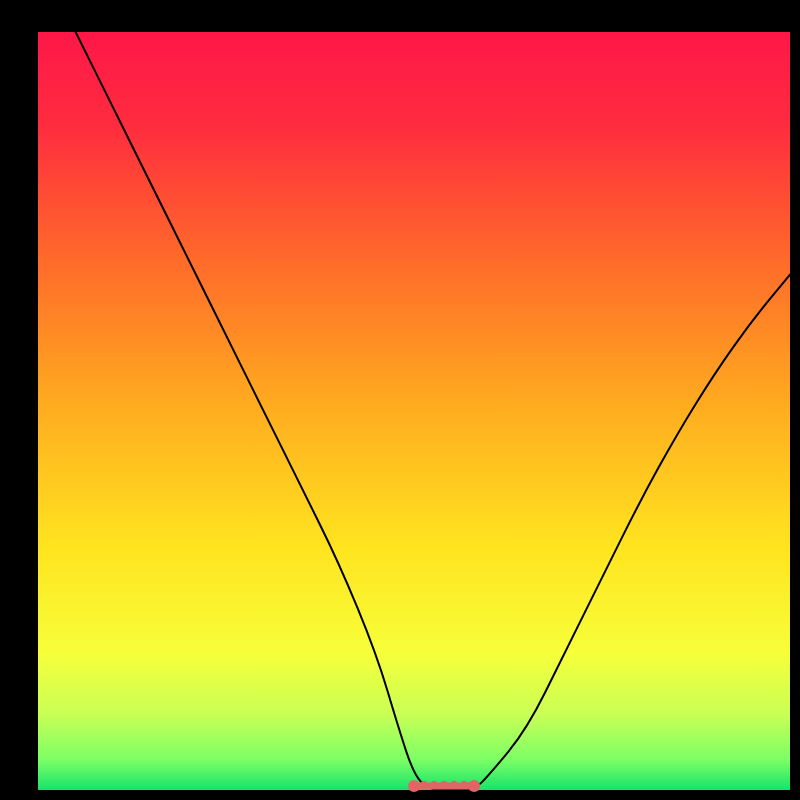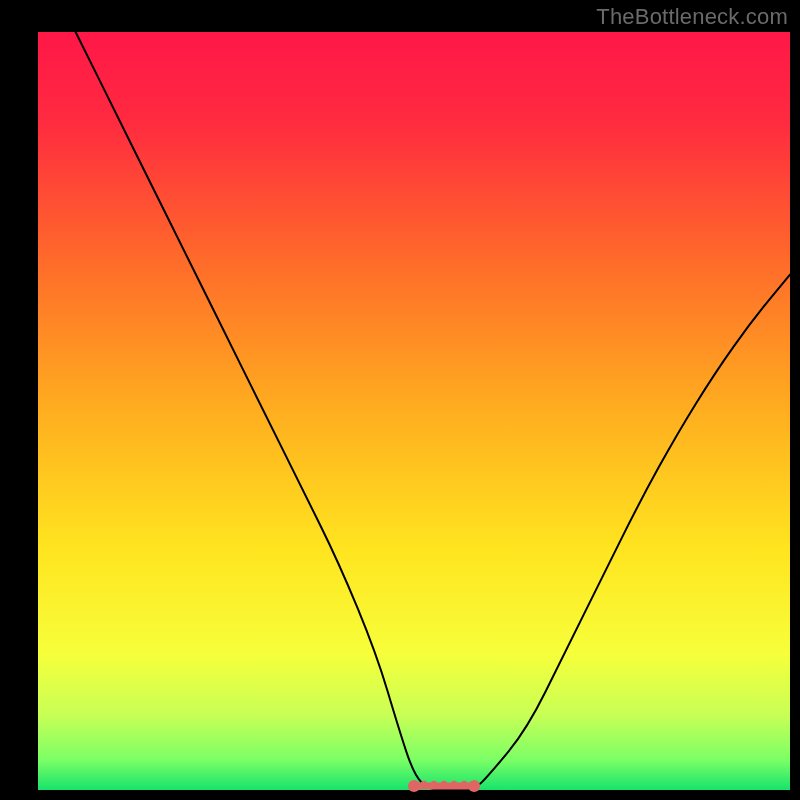--- a/index.html
+++ b/index.html
@@ -30,21 +30,20 @@
   svg {
     position: absolute;
     top: 0;
     left: 0;
   }
 </style>
 </head>
 <body>
 
 <div class="stage">
-  <div class="watermark">TheBottleneck.com</div>
 
   <svg id="chart-svg" width="800" height="800" viewBox="0 0 800 800">
     <defs>
       <linearGradient id="bg-grad" x1="0" y1="0" x2="0" y2="1">
           <stop offset="0%" stop-color="#ff1748"></stop>
           <stop offset="12%" stop-color="#ff2b3f"></stop>
           <stop offset="30%" stop-color="#ff6a2a"></stop>
           <stop offset="50%" stop-color="#ffae1f"></stop>
           <stop offset="68%" stop-color="#ffe41f"></stop>
           <stop offset="82%" stop-color="#f6ff3a"></stop>

